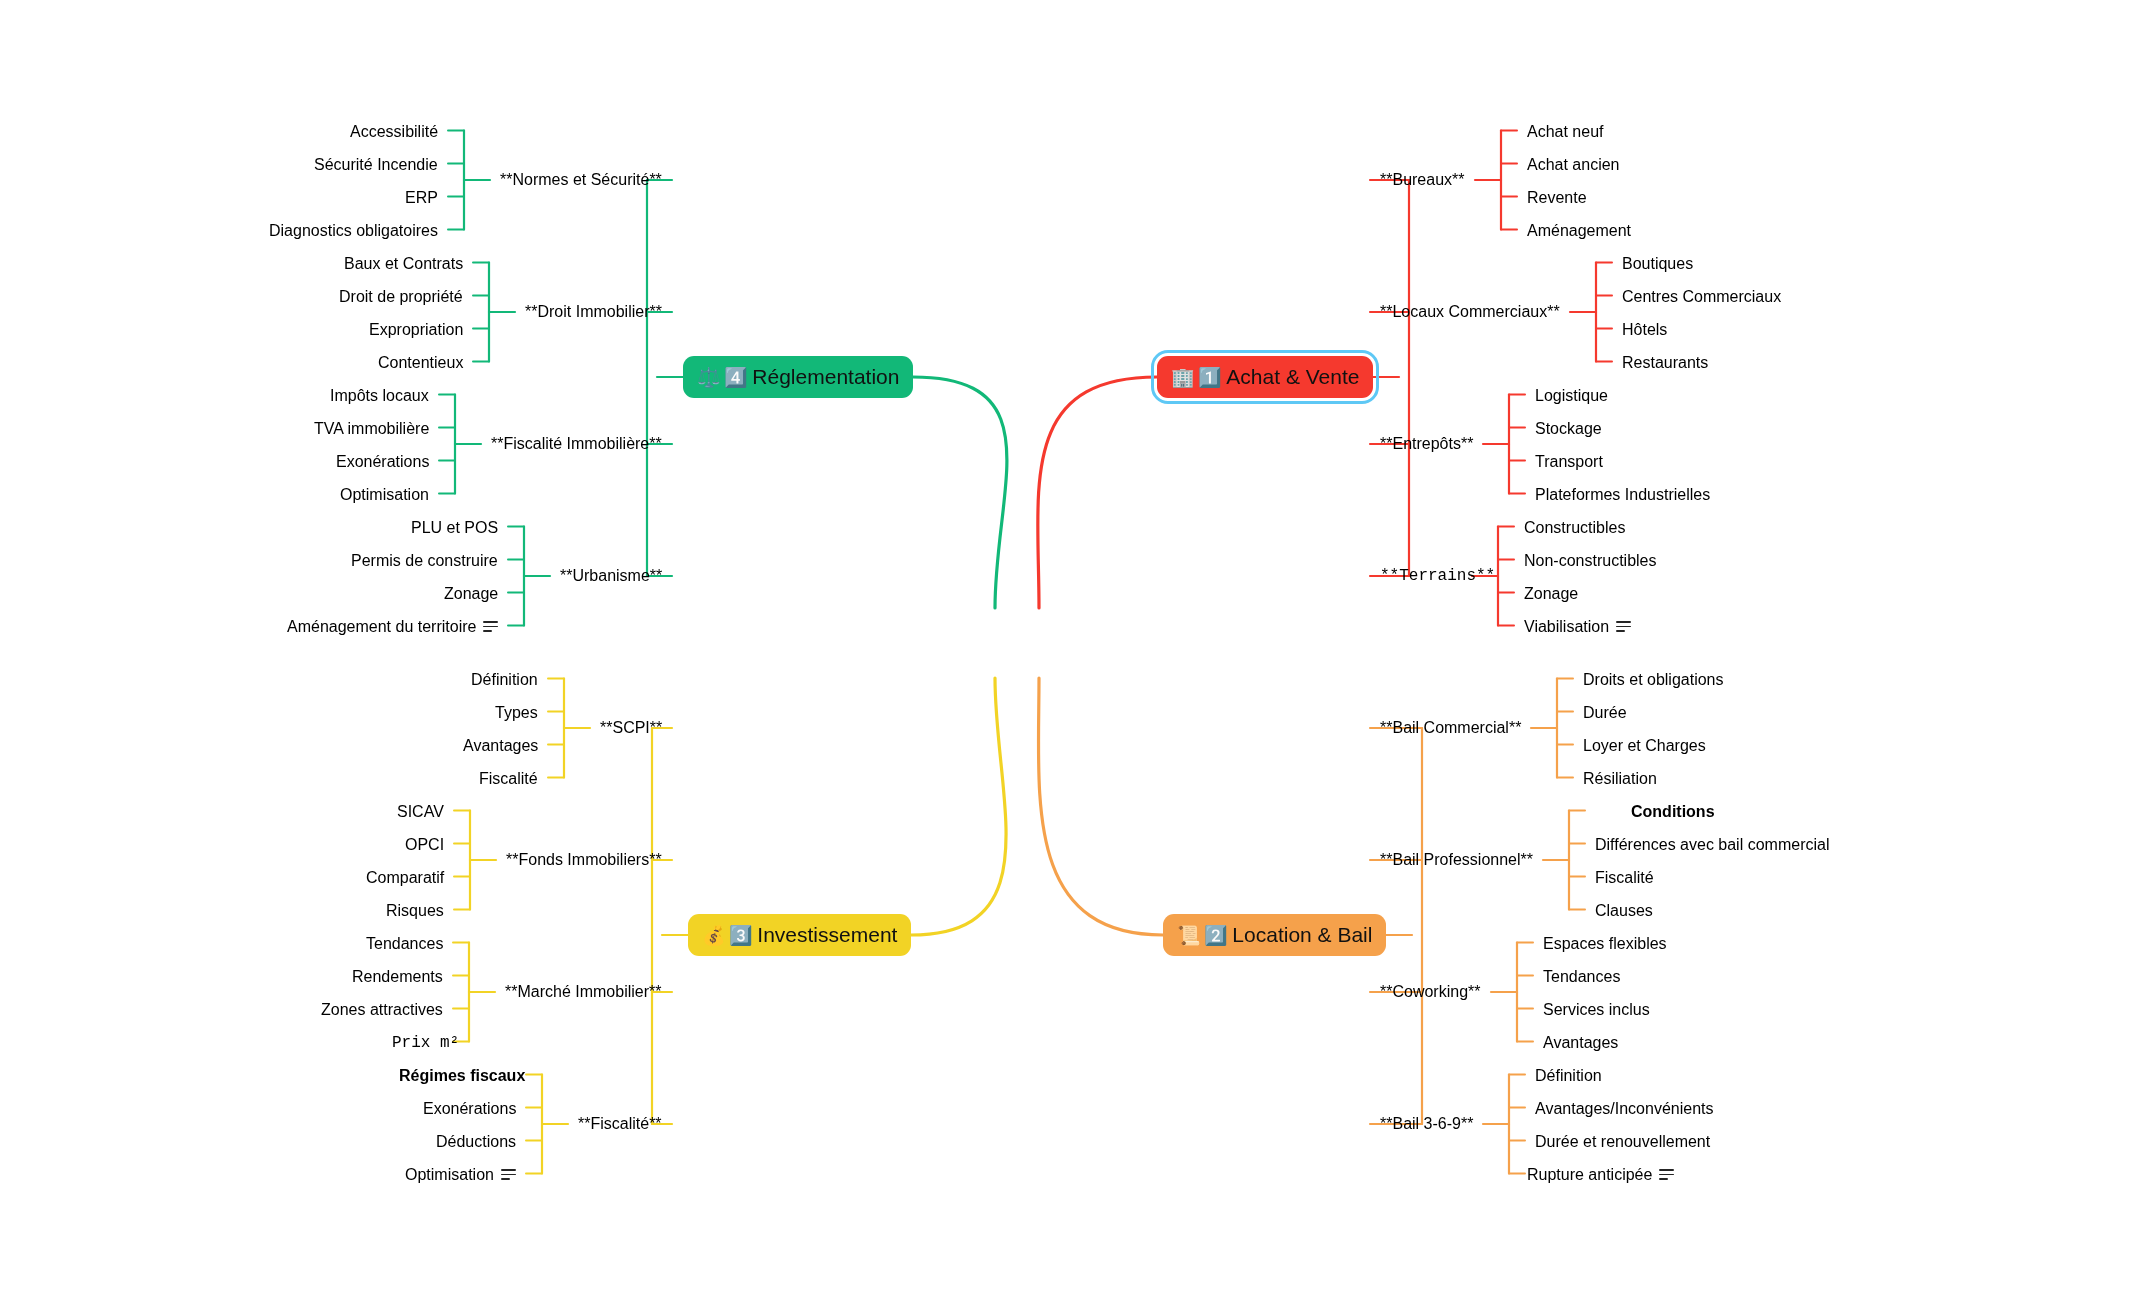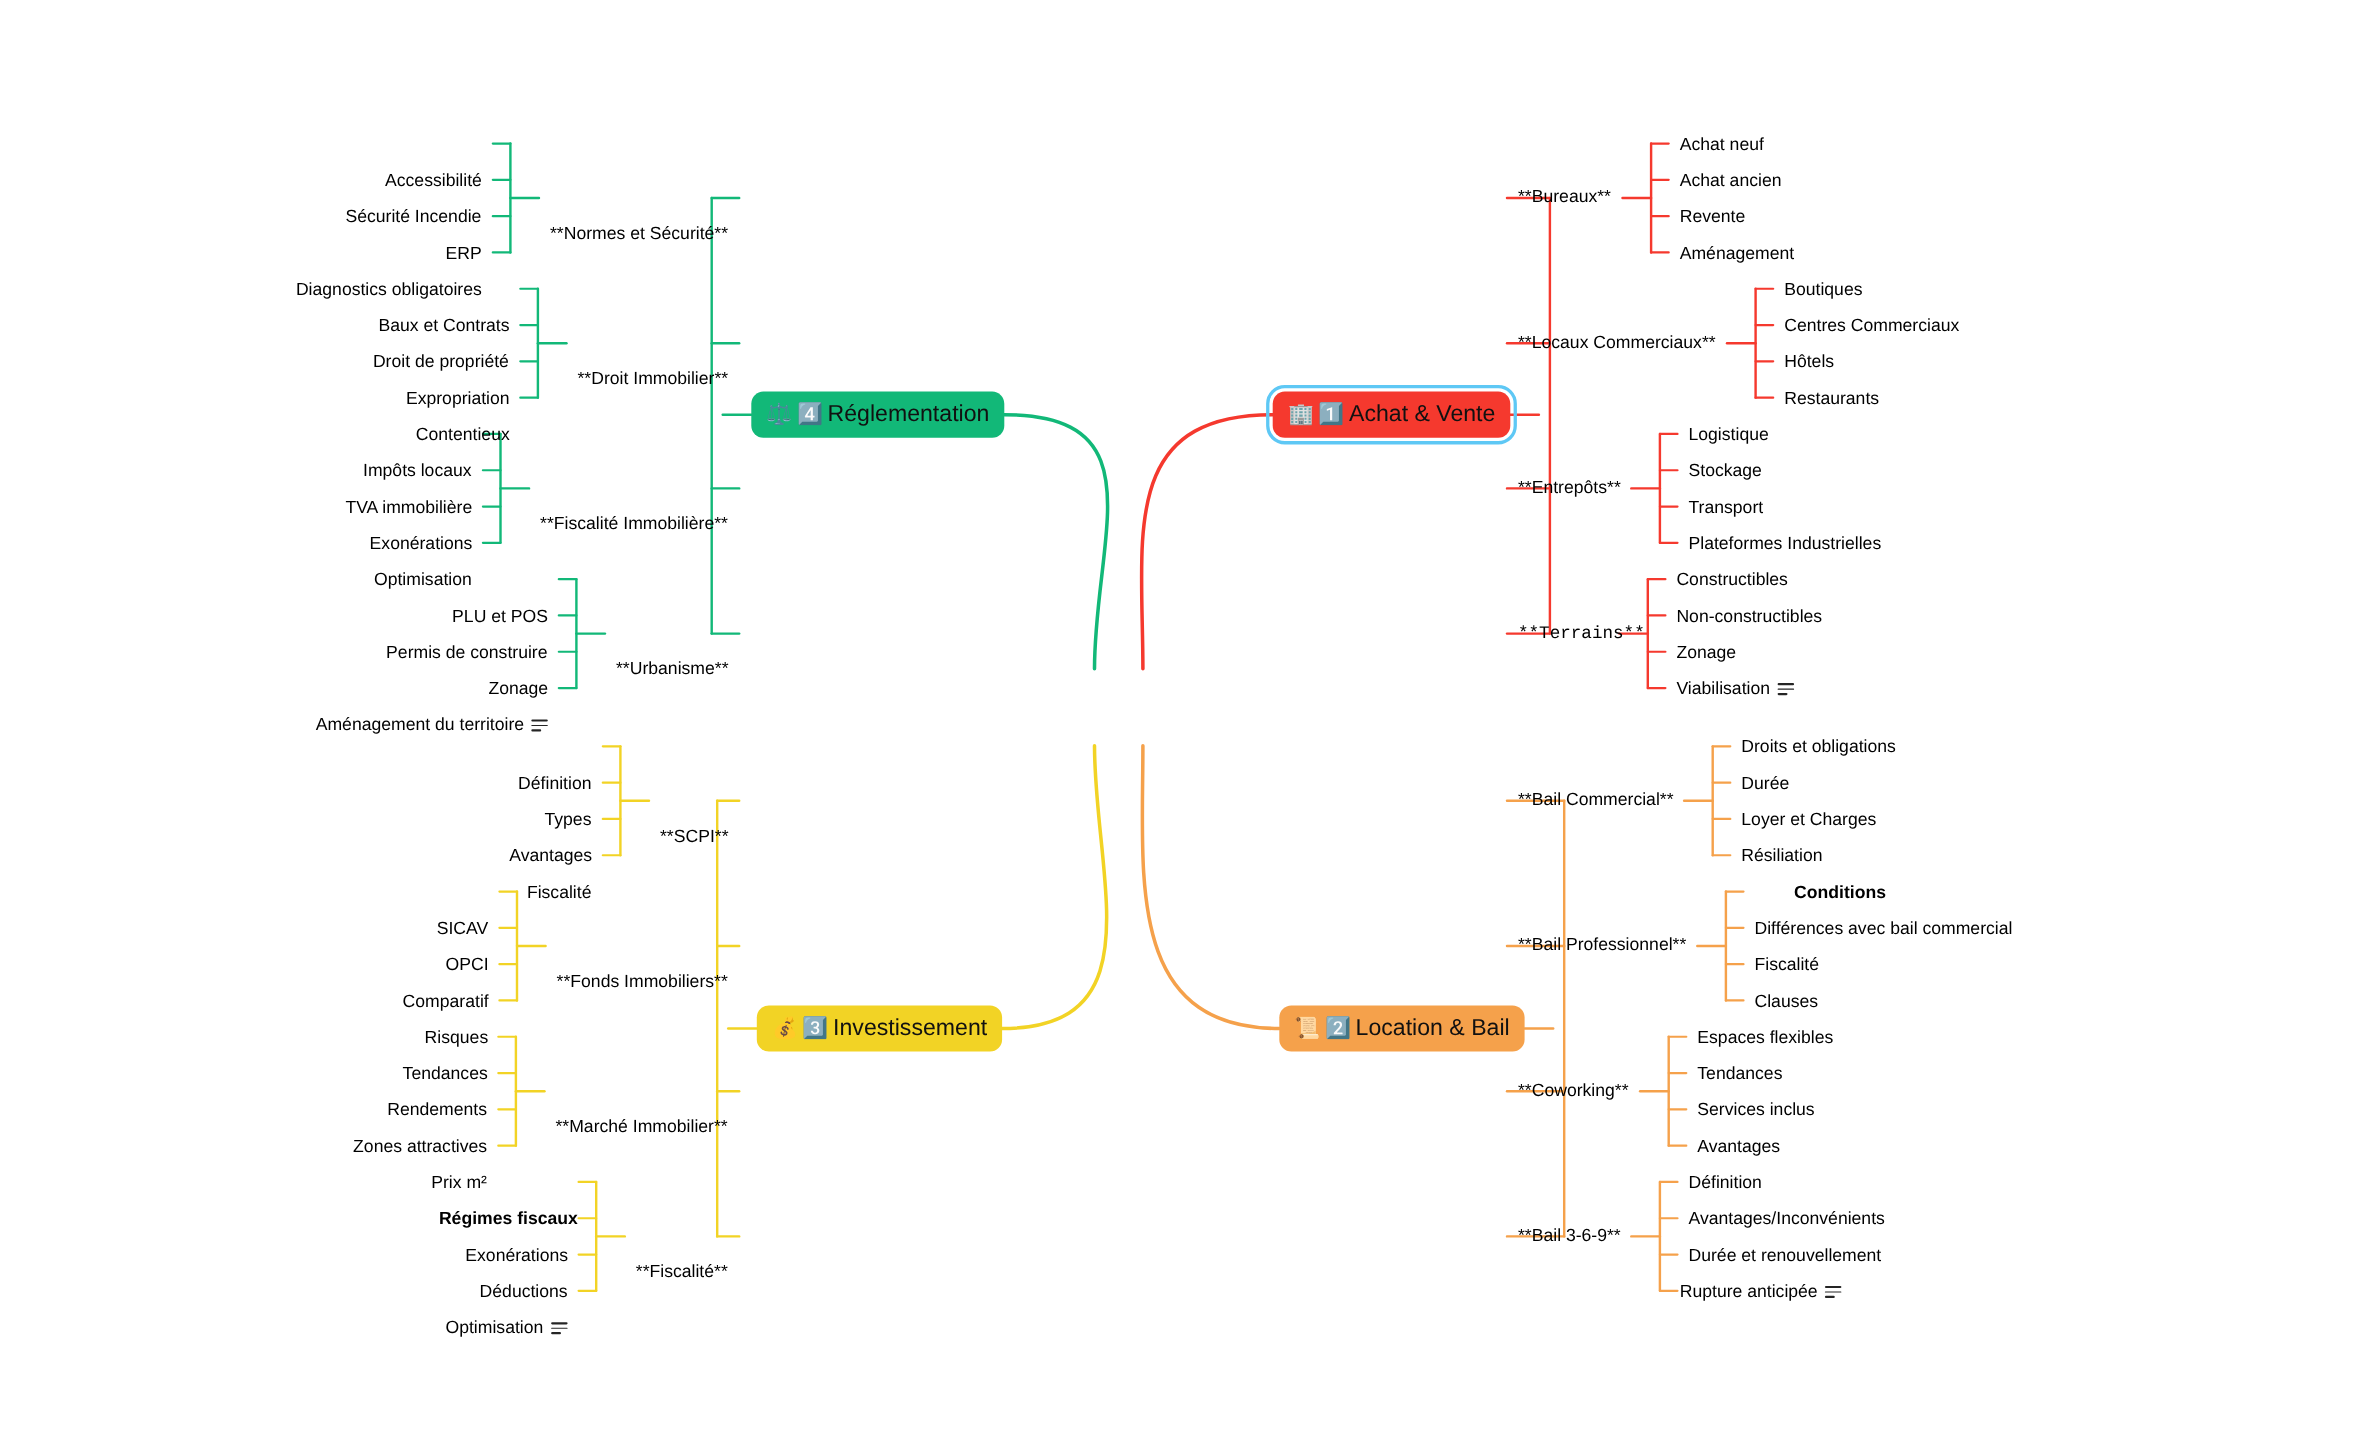--- a/index.html
+++ b/index.html
@@ -19,21 +19,21 @@
   .main{border-radius:11px;padding:9px 14px;font-size:21px;color:#111111;
         font-weight:400;gap:4px;}
   .main .emo{font-size:19px;line-height:1;}
   .main.sel{outline:3px solid #5ec8f5;outline-offset:3px;border-radius:11px;}
 
   
   .sub,.leaf{border-radius:9px;padding:5px 10px;font-size:16px;line-height:1.15;}
   .sub{font-weight:400;}
   .leaf{font-weight:400;}
 
-  .rt{justify-content:flex-end;margin-top:33px;}           
+  .rt{justify-content:flex-end;}           
   .lt{justify-content:flex-start;}
 
   .noteico{display:inline-block;width:15px;height:11px;margin-left:7px;
            position:relative;flex:0 0 auto;opacity:.85;}
   .noteico i{position:absolute;left:0;height:1.6px;border-radius:1px;background:currentColor;display:block;}
   .noteico i:nth-child(1){top:0;width:15px;}
   .noteico i:nth-child(2){top:4.5px;width:15px;}
   .noteico i:nth-child(3){top:9px;width:9px;}
 </style>
 </head>
@@ -332,21 +332,21 @@
       <div class="node sub t-ylw rt" style="top: 978px; left: 495px;">**Marché Immobilier**</div>
       <div class="node leaf t-ylw rt" style="top: 929.5px; left: 356px;">
         <span>Tendances</span>
       </div>
       <div class="node leaf t-ylw rt" style="top: 962.5px; left: 342px;">
         <span>Rendements</span>
       </div>
       <div class="node leaf t-ylw rt" style="top: 995.5px; left: 311px;">
         <span>Zones attractives</span>
       </div>
-      <div class="node leaf t-ylw rt" style="top: 1028.5px; left: 382px;">
+      <div class="node leaf t-ylw rt" style="top: 1028.5px; left: 382px; font-family: Liberation Mono, monospace;">
         <span>Prix m²</span>
       </div>
       <div class="node sub t-ylw rt" style="top: 1110px; left: 568px;">**Fiscalité**</div>
       <div class="node leaf t-ylw rt" style="top: 1061.5px; left: 389px; font-weight: bold;">
         <span>Régimes fiscaux</span>
       </div>
       <div class="node leaf t-ylw rt" style="top: 1094.5px; left: 413px;">
         <span>Exonérations</span>
       </div>
       <div class="node leaf t-ylw rt" style="top: 1127.5px; left: 426px;">

